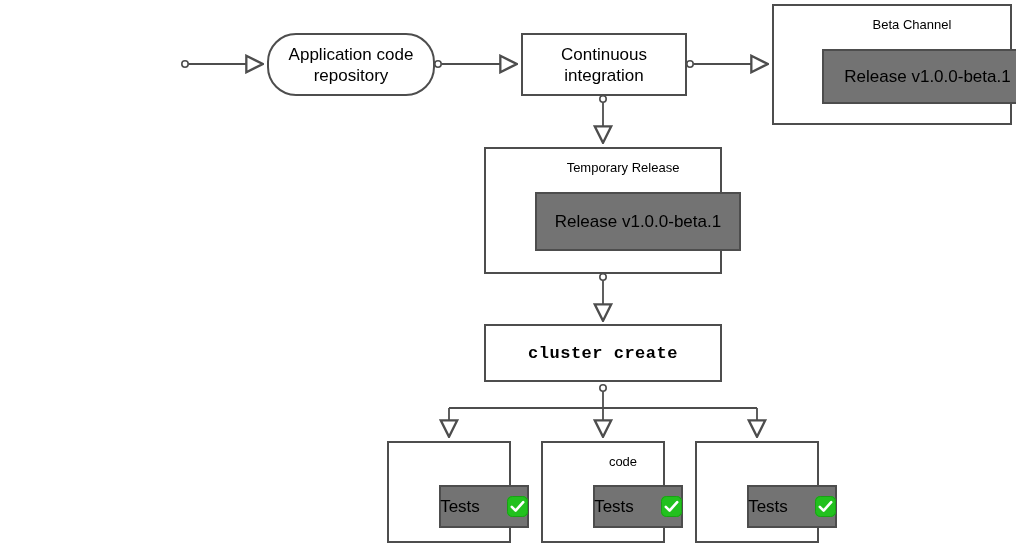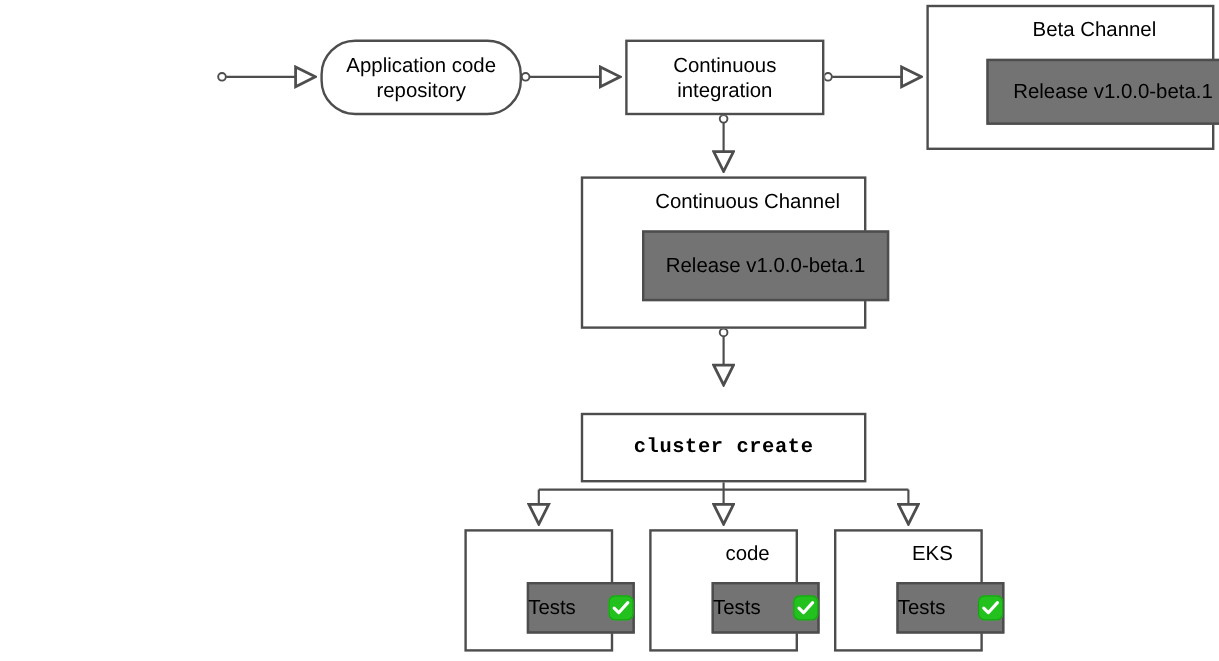--- a/index.html
+++ b/index.html
@@ -49,21 +49,21 @@
   }
   .container-node {
     display: block;
   }
   .container-title {
     position: absolute;
     left: 0;
     right: 0;
     top: 8px;
     text-align: center;
-    font-size: 17px;
+    font-size: 13px;
     line-height: 21px;
     color: #000000;
     padding-left: 40px;
   }
   .inner-node {
     position: absolute;
     box-sizing: border-box;
     border: 2px solid #4d4d4d;
     background: #737373;
     display: flex;
@@ -166,27 +166,27 @@
   </div>
 
   <div class="node container-node" style="left:772px; top:4px; width:240px; height:121px;">
     <div class="container-title">Beta Channel</div>
     <div class="inner-node" style="left:15px; top:43px; width:211px; height:55px;">
       <span class="inner-label">Release v1.0.0-beta.1</span>
     </div>
   </div>
 
   <div class="node container-node" style="left:484px; top:147px; width:238px; height:127px;">
-    <div class="container-title">Continuous Channel</div>
+    <div class="container-title">Temporary Release</div>
     <div class="inner-node" style="left:16px; top:43px; width:206px; height:59px;">
       <span class="inner-label">Release v1.0.0-beta.1</span>
     </div>
   </div>
 
-  <div class="node" style="left:484px; top:344px; width:238px; height:58px;">
+  <div class="node" style="left:484px; top:324px; width:238px; height:58px;">
     <span class="mono-label">cluster create</span>
   </div>
 
   <div class="node container-node" style="left:387px; top:441px; width:124px; height:102px;">
     <div class="inner-node" style="left:17px; top:42px; width:90px; height:43px;">
       <span class="test-row">
         <span class="inner-label">Tests</span>
         <span class="check-badge" style="background:#22c11e;">
           <svg width="21" height="21" viewBox="0 0 21 21" xmlns="http://www.w3.org/2000/svg">
             <rect x="0.5" y="0.5" width="20" height="20" rx="5" ry="5" fill="none" stroke="#1aa015" stroke-width="1"></rect>
@@ -206,21 +206,20 @@
           <svg width="21" height="21" viewBox="0 0 21 21" xmlns="http://www.w3.org/2000/svg">
             <rect x="0.5" y="0.5" width="20" height="20" rx="5" ry="5" fill="none" stroke="#1aa015" stroke-width="1"></rect>
             <path d="M 4.8 10.8 L 8.6 14.6 L 16.2 6.2" fill="none" stroke="#ffffff" stroke-width="2.6" stroke-linecap="round" stroke-linejoin="round"></path>
           </svg>
         </span>
       </span>
     </div>
   </div>
 
   <div class="node container-node" style="left:695px; top:441px; width:124px; height:102px;">
-    <div class="container-title">EKS</div>
     <div class="inner-node" style="left:17px; top:42px; width:90px; height:43px;">
       <span class="test-row">
         <span class="inner-label">Tests</span>
         <span class="check-badge" style="background:#22c11e;">
           <svg width="21" height="21" viewBox="0 0 21 21" xmlns="http://www.w3.org/2000/svg">
             <rect x="0.5" y="0.5" width="20" height="20" rx="5" ry="5" fill="none" stroke="#1aa015" stroke-width="1"></rect>
             <path d="M 4.8 10.8 L 8.6 14.6 L 16.2 6.2" fill="none" stroke="#ffffff" stroke-width="2.6" stroke-linecap="round" stroke-linejoin="round"></path>
           </svg>
         </span>
       </span>

